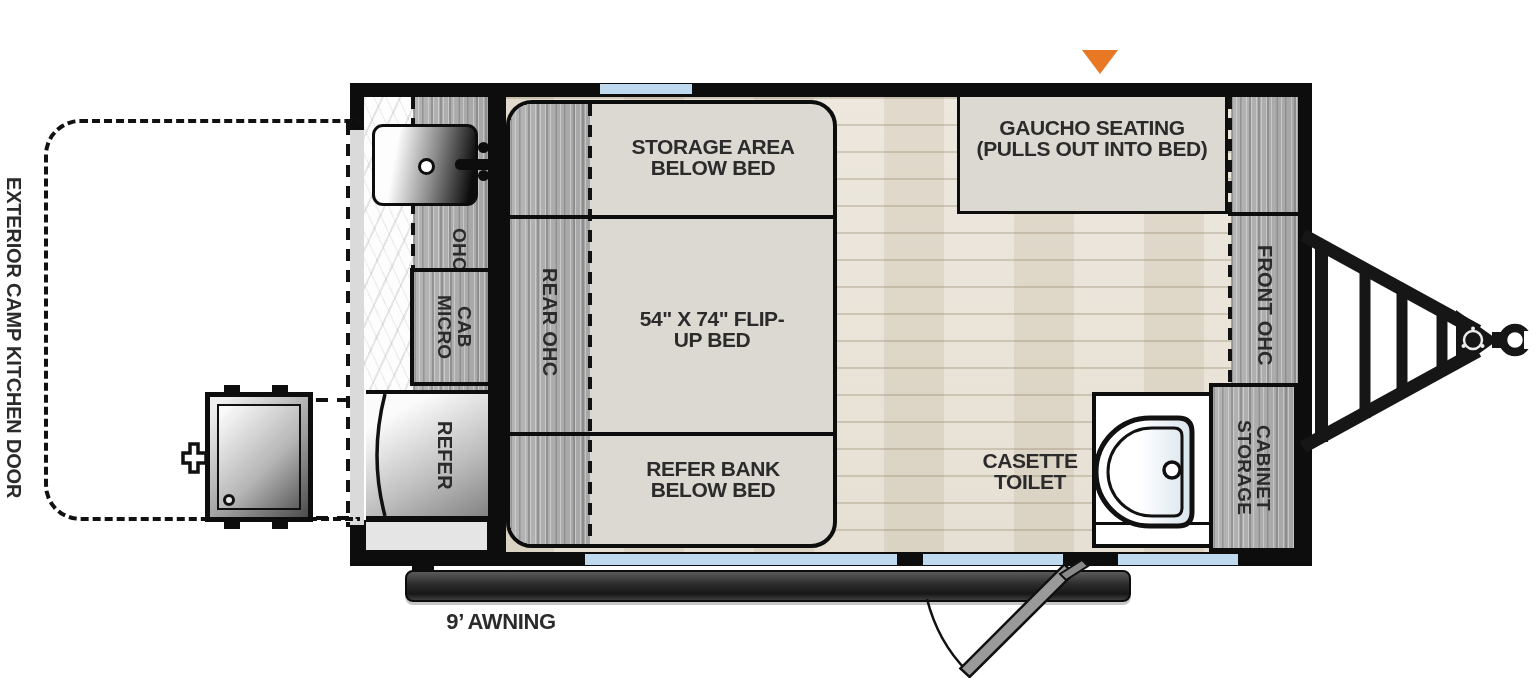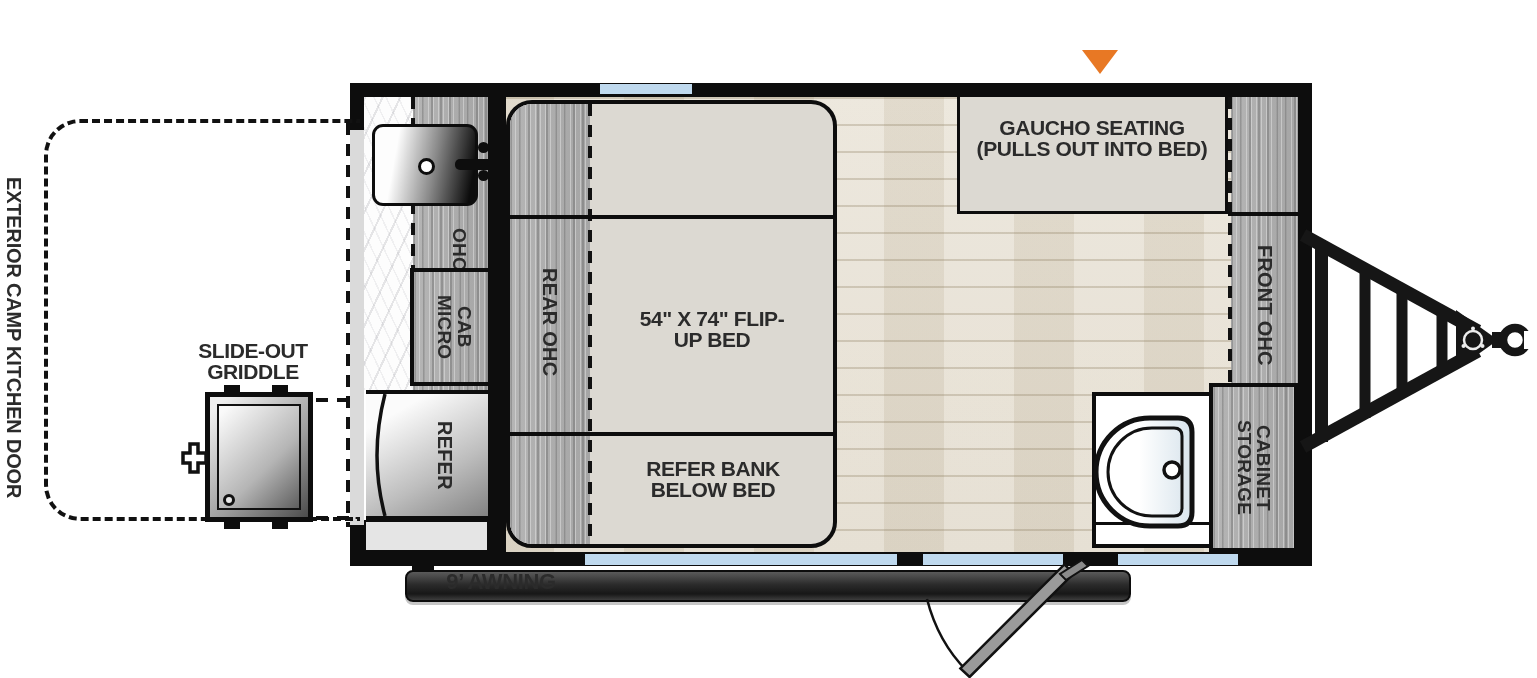--- a/index.html
+++ b/index.html
@@ -72,35 +72,37 @@
 
   <div class="abs" style="left:506px;top:100px;width:331px;height:448px;border:4px solid #0d0d0d;border-radius:26px;background:#DCD9D2;overflow:hidden;">
     <div class="abs wood" style="left:0;top:0;width:80px;height:100%;"></div>
     <div class="vdash" style="left:78px;top:0;height:100%;"></div>
     <div class="abs" style="left:0;top:111px;width:100%;height:4px;background:#0d0d0d;"></div>
     <div class="abs" style="left:0;top:328px;width:100%;height:4px;background:#0d0d0d;"></div>
   </div>
   <div class="vwrap" style="left:510px;top:235px;width:78px;height:175px;">
     <div class="v" style="font-size:20px;max-height:150px;">REAR OHC</div>
   </div>
+  <div class="lbl" style="left:608px;top:136px;width:210px;">STORAGE AREA BELOW BED</div>
   <div class="lbl" style="left:637px;top:308px;width:150px;">54" X 74" FLIP-UP BED</div>
   <div class="lbl" style="left:618px;top:458px;width:190px;">REFER BANK BELOW BED</div>
 
   <div class="abs soft" style="left:957px;top:97px;width:271px;height:117px;border:3px solid #0d0d0d;border-top:none;"></div>
   <div class="lbl" style="left:962px;top:117px;width:260px;">GAUCHO SEATING (PULLS OUT INTO BED)</div>
 
   <div class="abs wood" style="left:1231px;top:97px;width:67px;height:286px;"></div>
   <div class="vdash" style="left:1228px;top:97px;height:286px;"></div>
   <div class="abs" style="left:1228px;top:212px;width:70px;height:4px;background:#0d0d0d;"></div>
   <div class="vwrap" style="left:1231px;top:225px;width:67px;height:160px;">
     <div class="v" style="font-size:20px;max-height:150px;">FRONT OHC</div>
   </div>
 
   <div class="abs" style="left:1092px;top:392px;width:121px;height:156px;background:#fff;border:4px solid #0d0d0d;"></div>
   <div class="abs" style="left:1094px;top:522px;width:117px;height:3px;background:#0d0d0d;"></div>
+  <div class="lbl" style="left:975px;top:450px;width:110px;">CASETTE TOILET</div>
 
   <div class="vwrap wood" style="left:1209px;top:383px;width:89px;height:169px;border:4px solid #0d0d0d;">
     <div class="v" style="font-size:19px;max-height:95px;">STORAGE CABINET</div>
   </div>
 
   <div class="wall" style="left:350px;top:83px;width:962px;height:14px;"></div>
   <div class="wall" style="left:350px;top:552px;width:962px;height:14px;"></div>
   <div class="wall" style="left:350px;top:83px;width:14px;height:483px;"></div>
   <div class="wall" style="left:1298px;top:83px;width:14px;height:483px;"></div>
   <div class="abs" style="left:350px;top:130px;width:14px;height:395px;background:#DADADA;"></div>
@@ -111,40 +113,39 @@
   <div class="win" style="left:1118px;top:554px;width:120px;"></div>
 
   <div class="abs" style="left:1082px;top:50px;width:0;height:0;border-left:18px solid rgba(0,0,0,0);border-right:18px solid rgba(0,0,0,0);border-top:24px solid var(--accent,#E87824);"></div>
 
   <div class="abs" style="left:44px;top:119px;width:316px;height:402px;border:4px dashed #111;border-right:none;border-radius:36px 0 0 36px;"></div>
   <div class="vdash" style="left:346px;top:123px;height:404px;"></div>
   <div class="vwrap" style="left:0;top:160px;width:26px;height:356px;">
     <div class="v" style="font-size:20px;max-height:356px;letter-spacing:-0.2px;">EXTERIOR CAMP KITCHEN DOOR</div>
   </div>
 
-  <div class="lbl" style="left:188px;top:340px;width:130px;">SLIDE-OUT GRIDDLE</div>
   <div class="abs" style="left:205px;top:392px;width:108px;height:130px;border:5px solid #0d0d0d;
               background:linear-gradient(135deg,#EFEFEF 8%,#9d9d9d 60%,#4c4c4c 100%);">
     <div class="abs" style="left:7px;top:7px;right:7px;bottom:7px;border:2.5px solid #111;
                 background:linear-gradient(135deg,#FAFAFA 5%,#b5b5b5 60%,#5f5f5f 100%);"></div>
   </div>
   <div id="griddle-tabs">
     <div style="left:224px;top:385px;"></div>
     <div style="left:272px;top:385px;"></div>
     <div style="left:224px;top:521px;"></div>
     <div style="left:272px;top:521px;"></div>
   </div>
   <div class="abs" style="left:223px;top:494px;width:12px;height:12px;border:3px solid #111;border-radius:50%;background:#e8e8e8;"></div>
   <div class="hdash" style="left:316px;top:398px;width:40px;"></div>
   <div class="hdash" style="left:316px;top:516px;width:40px;"></div>
 
   <div class="abs" style="left:412px;top:562px;width:22px;height:10px;background:#0d0d0d;"></div>
   <div class="abs" style="left:405px;top:570px;width:726px;height:32px;border-radius:8px;border:2px solid #0c0c0c;
               background:linear-gradient(180deg,#5a5a5a,#2b2b2b 45%,#171717 78%,#3d3d3d);box-shadow:0 3px 0 #c6c6c6;"></div>
-  <div class="lbl" style="left:421px;top:571px;width:160px;font-size:22px;">9’ AWNING</div>
+  <div class="lbl" style="left:421px;top:611px;width:160px;font-size:22px;">9’ AWNING</div>
 
   <svg width="1537" height="678" viewBox="0 0 1537 678">
     <defs>
       <linearGradient id="tg" x1="0" y1="0" x2="1" y2="0">
         <stop offset="0.45" stop-color="#ffffff"></stop>
           <stop offset="1" stop-color="#D8E4EC"></stop>
       </linearGradient>
     </defs>
 
     <path d="M 385 394 Q 369 456 385 516" fill="none" stroke="#111" stroke-width="3.5"></path>

